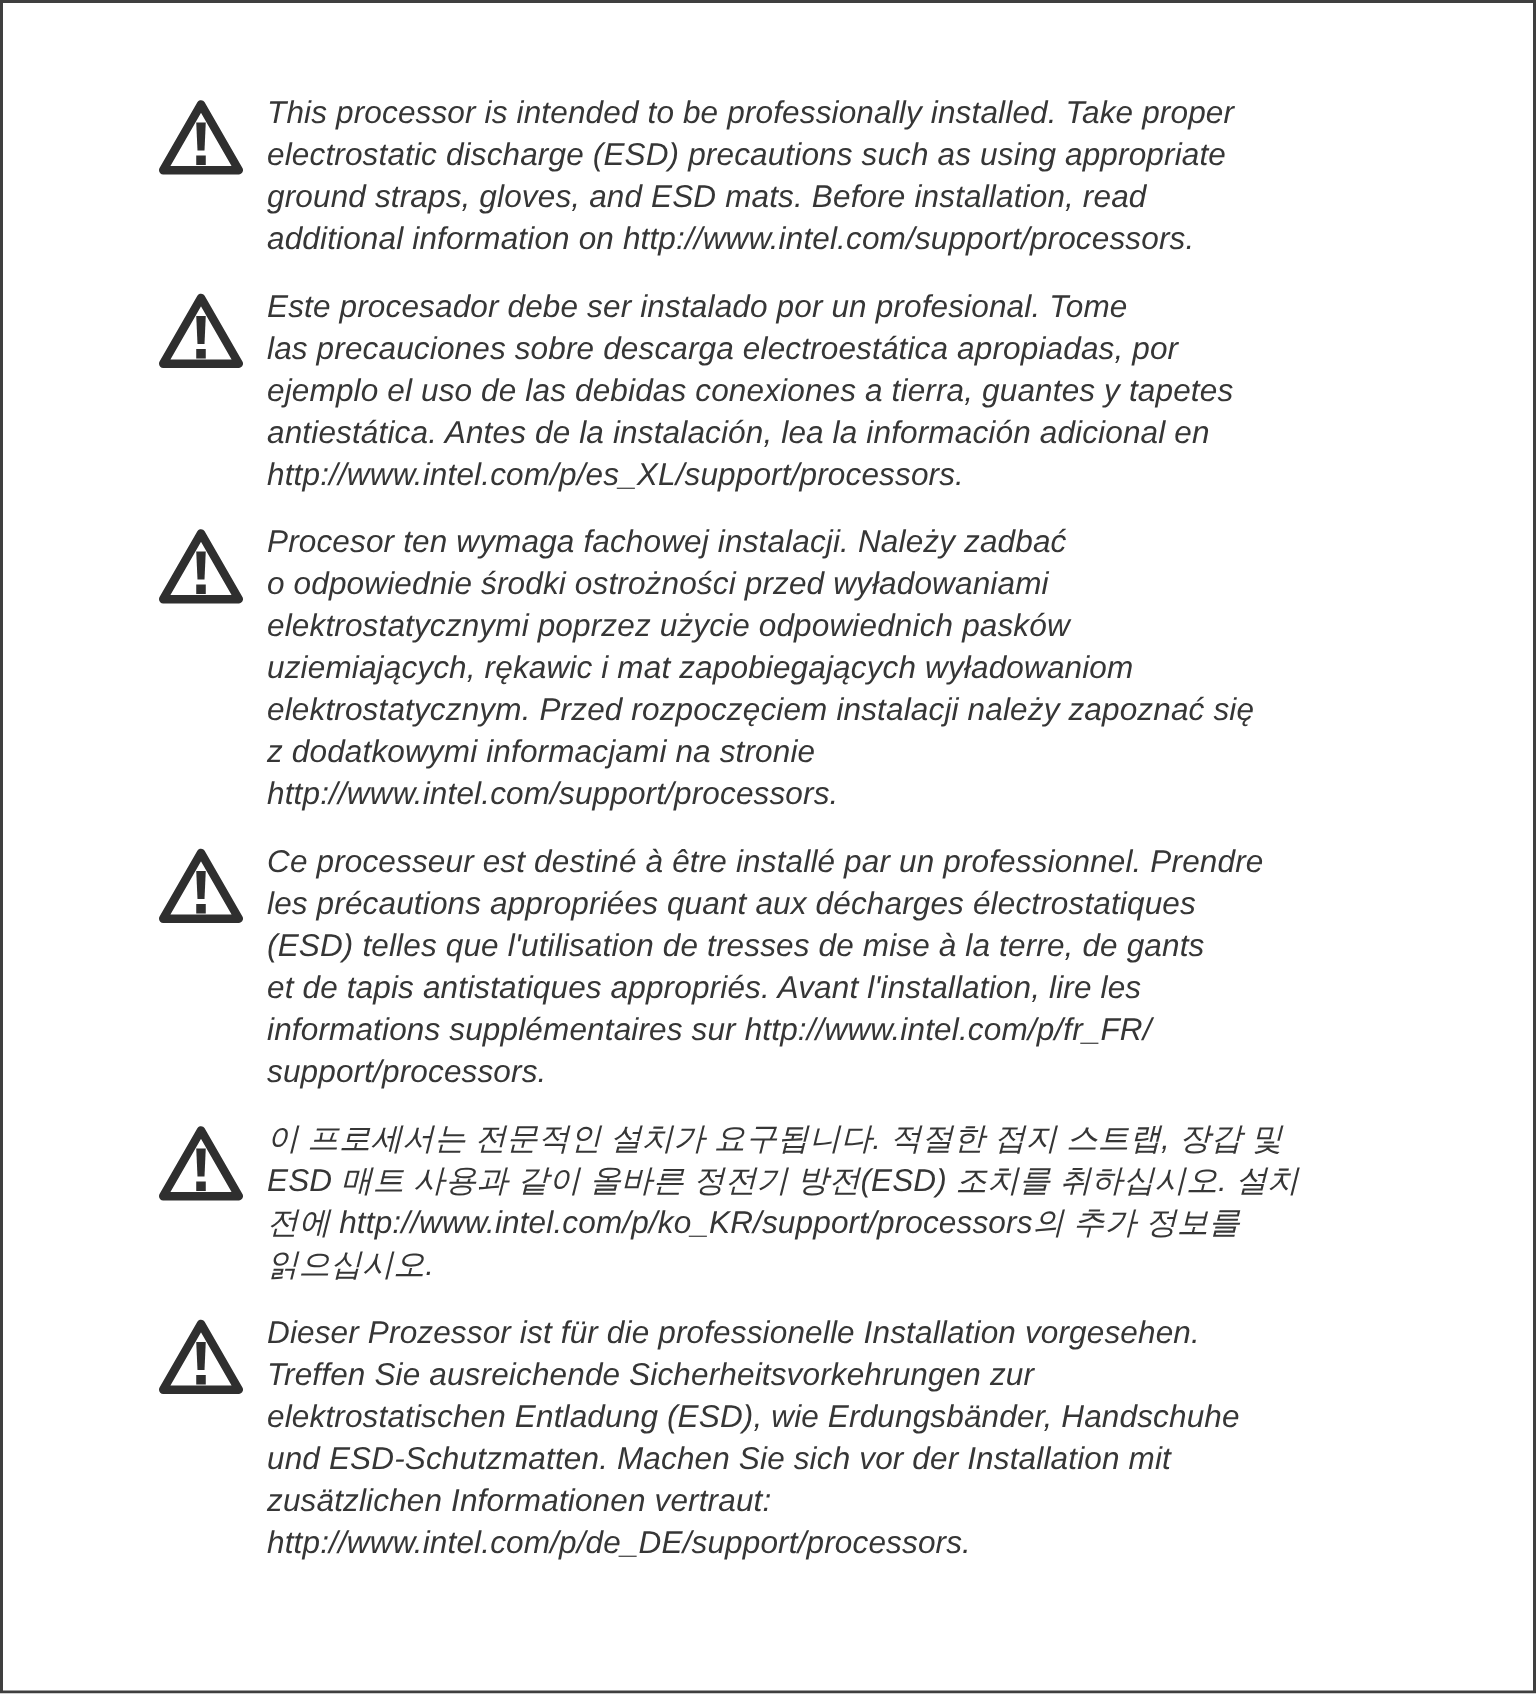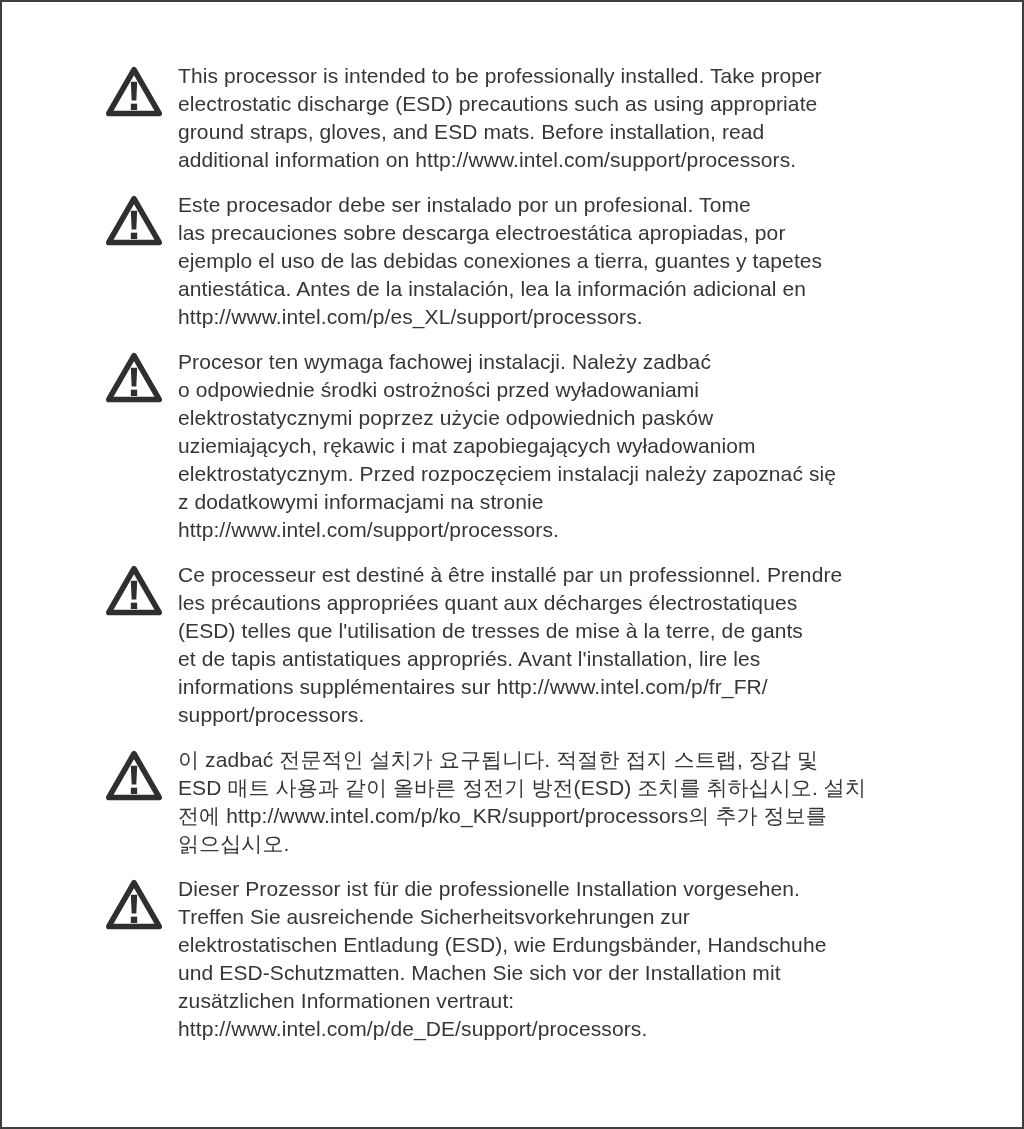--- a/index.html
+++ b/index.html
@@ -39,20 +39,21 @@
     width: 56px;
     height: 54px;
   }
   .warning-text {
     margin: 0;
     font-size: 21px;
     line-height: 28px;
     color: #363636;
     white-space: pre-line;
     letter-spacing: 0.1px;
+    font-style: italic;
   }
 </style>
 </head>
 <body>
 
 <div class="page">
   <div class="warnings">
 
     <div class="warning-row">
       <span class="warning-icon">
@@ -117,21 +118,21 @@
     </div>
 
     <div class="warning-row">
       <span class="warning-icon">
         <svg viewBox="0 0 60 56" xmlns="http://www.w3.org/2000/svg">
           <path d="M30 4 L57 51 L3 51 Z" fill="none" stroke="#2f2f2f" stroke-width="6" stroke-linejoin="round"></path>
           <path d="M26.6 17 h6.8 l-0.9 20 h-5 Z" fill="#2f2f2f"></path>
           <rect x="26.6" y="40.5" width="6.8" height="6.8" fill="#2f2f2f"></rect>
         </svg>
       </span>
-      <p class="warning-text">이 zadbać 전문적인 설치가 요구됩니다. 적절한 접지 스트랩, 장갑 및
+      <p class="warning-text">이 프로세서는 전문적인 설치가 요구됩니다. 적절한 접지 스트랩, 장갑 및
 ESD 매트 사용과 같이 올바른 정전기 방전(ESD) 조치를 취하십시오. 설치
 전에 http://www.intel.com/p/ko_KR/support/processors의 추가 정보를
 읽으십시오.</p>
     </div>
 
     <div class="warning-row">
       <span class="warning-icon">
         <svg viewBox="0 0 60 56" xmlns="http://www.w3.org/2000/svg">
           <path d="M30 4 L57 51 L3 51 Z" fill="none" stroke="#2f2f2f" stroke-width="6" stroke-linejoin="round"></path>
           <path d="M26.6 17 h6.8 l-0.9 20 h-5 Z" fill="#2f2f2f"></path>

